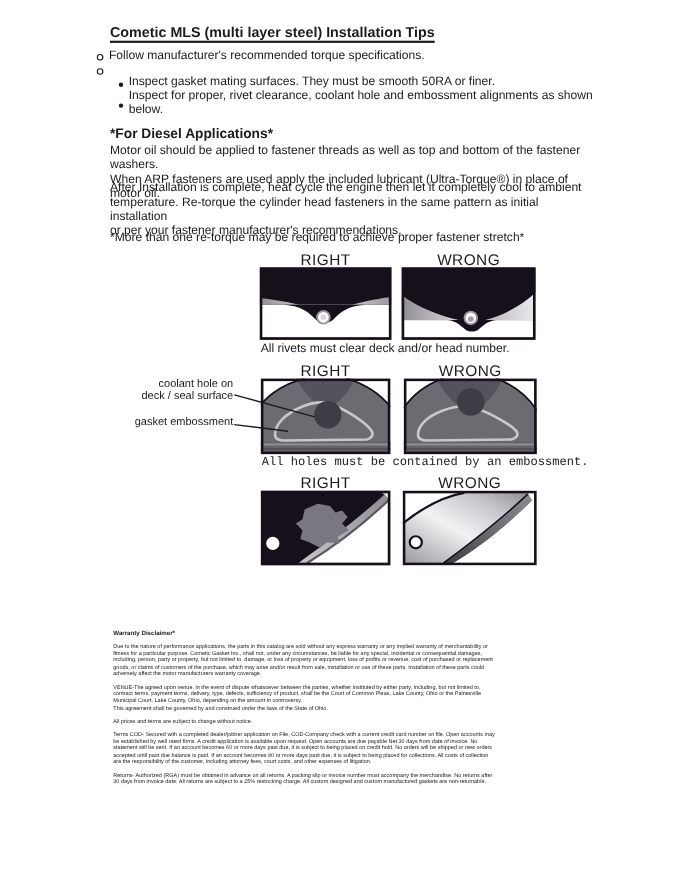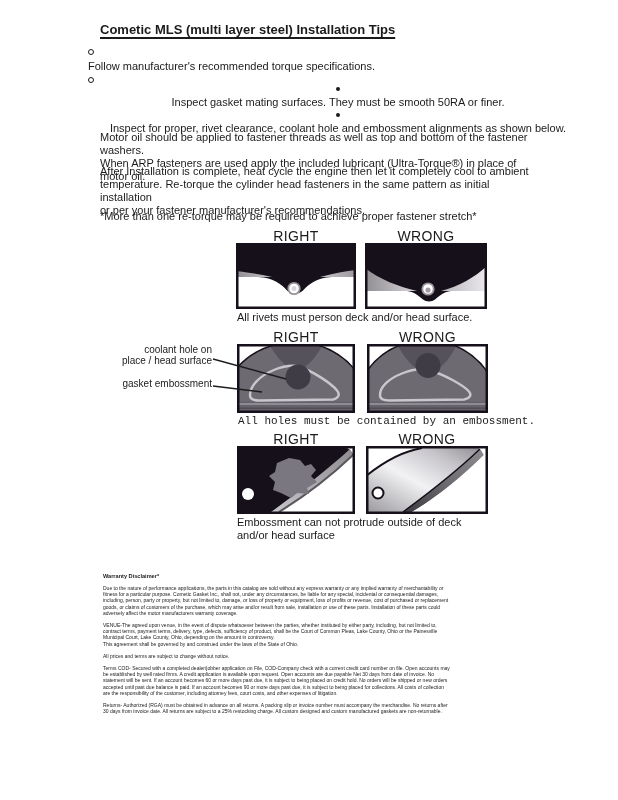--- a/index.html
+++ b/index.html
@@ -3,21 +3,21 @@
 <meta charset="utf-8">
 <style>
   html,body{margin:0;padding:0;}
   body{width:618px;height:800px;background:#ffffff;font-family:"Liberation Sans",sans-serif;color:#1b1b1b;}
   .page{position:relative;width:618px;height:720px;background:#fff;overflow:hidden;}
 
   .title{position:absolute;left:100px;top:22px;font-size:13px;font-weight:bold;
          text-decoration:underline;text-decoration-thickness:1.5px;text-underline-offset:3px;margin:0;}
 
   .tips{position:absolute;left:88px;top:45px;width:480px;}
-  .tip-row{display:flex;gap:5px;font-size:11px;line-height:13px;flex-direction:column;}
+  .tip-row{display:flex;gap:5px;font-size:11px;line-height:13px;}
   .tip-row.sub{margin-left:20px;align-items:center;}
   .b-open{flex:none;width:4px;height:4px;border:1px solid #1b1b1b;border-radius:50%;margin-top:4px;}
   .b-fill{flex:none;width:4px;height:4px;background:#1b1b1b;border-radius:50%;margin-top:4px;}
 
   .diesel-heading{position:absolute;left:100px;top:114px;font-size:12.5px;font-weight:bold;margin:0;}
   .body-para{position:absolute;left:100px;width:440px;font-size:11px;line-height:13px;white-space:pre-line;margin:0;}
   .p1{top:131px;}
   .p2{top:165px;}
   .note{top:210px;}
 
@@ -55,20 +55,21 @@
     <div class="tip-row sub">
       <span class="b-fill"></span>
       <span>Inspect gasket mating surfaces.  They must be smooth 50RA or finer.</span>
     </div>
     <div class="tip-row sub">
       <span class="b-fill"></span>
       <span>Inspect for proper, rivet clearance, coolant hole and embossment alignments as shown below.</span>
     </div>
   </div>
 
+  <h2 class="diesel-heading">*For Diesel Applications*</h2>
   <p class="body-para p1">Motor oil should be applied to fastener threads as well as top and bottom of the fastener washers.
 When ARP fasteners are used apply the included lubricant (Ultra-Torque®) in place of motor oil.</p>
   <p class="body-para p2">After Installation is complete, heat cycle the engine then let it completely cool to ambient
 temperature. Re-torque the cylinder head fasteners in the same pattern as initial installation
 or per your fastener manufacturer's recommendations.</p>
   <p class="body-para note">*More than one re-torque may be required to achieve proper fastener stretch*</p>
 
   <div class="rw-label" style="left:236px;top:228px;width:120px;">RIGHT</div>
   <div class="rw-label" style="left:365px;top:228px;width:122px;">WRONG</div>
 
@@ -117,27 +118,27 @@
       <path d="M42,48 C50,49 54,53.5 58,56.5 C61,59 67,59 70,56.5 C74,53.5 78,49 86,48 Z" fill="#16101a"></path>
       <g>
         <circle cx="63" cy="46" r="6.6" fill="#98949b"></circle>
         <circle cx="63" cy="46" r="4.8" fill="#ffffff"></circle>
         <circle cx="63" cy="47" r="2.6" fill="#a19da6"></circle>
       </g>
       <rect x="1.25" y="1.25" width="119.5" height="63.5" fill="none" stroke="#16101a" stroke-width="2.5"></rect>
     </svg>
   </div>
 
-  <div class="diag-caption" style="left:237px;top:311px;">All rivets must person deck and/or head surface.</div>
+  <div class="diag-caption" style="left:237px;top:311px;">All rivets must clear deck and/or head number.</div>
 
   <div class="rw-label" style="left:237px;top:329px;width:118px;">RIGHT</div>
   <div class="rw-label" style="left:367px;top:329px;width:121px;">WRONG</div>
 
   <div class="ann ann-coolant">coolant hole on
-place / head surface</div>
+deck / seal surface</div>
   <div class="ann ann-gasket">gasket embossment</div>
 
   <div class="diag-box" style="left:237px;top:344px;">
     <svg width="118" height="69" viewBox="0 0 118 69">
       <rect x="0" y="0" width="118" height="69" fill="#6e6a72"></rect>
       <path d="M32,0 L86,0 C78,16 68,25 59,27 C50,25 40,14 32,0 Z" fill="#56525b"></path>
       <rect x="0" y="57.5" width="118" height="11.5" fill="#666269"></rect>
       <rect x="0" y="59" width="118" height="2" fill="#8f8b94"></rect>
       <rect x="0" y="63.5" width="118" height="1.4" fill="#504c55"></rect>
       <path d="M0,0 L40,0 Q14,7 0,24 Z" fill="#ffffff"></path>
@@ -216,22 +217,20 @@
       <path d="M0,30 C20,14 38,5 56,2" fill="none" stroke="#16101a" stroke-width="2"></path>
       <path d="M37,66 C64,46 92,24 114,3 L118,9 C97,30 70,52 46,66 Z" fill="url(#g4s)"></path>
       <path d="M37,66 C64,46 92,24 114,3" fill="none" stroke="#16101a" stroke-width="1.5"></path>
       <path d="M46,66 C70,52 97,30 118,9 L118,66 Z" fill="#ffffff"></path>
       <path d="M113,2 L118,2 L118,9 L116,5 Z" fill="#ffffff"></path>
       <circle cx="12" cy="47" r="5.5" fill="#ffffff" stroke="#16101a" stroke-width="2"></circle>
       <rect x="1.25" y="1.25" width="119.5" height="65.5" fill="none" stroke="#16101a" stroke-width="2.5"></rect>
     </svg>
   </div>
 
-  <div class="diag-caption" style="left:237px;top:516px;">Embossment can not protrude outside of deck
-and/or head surface</div>
 
   <div class="legal">
     <p class="legal-heading">Warranty Disclaimer*</p>
     <p class="fine">Due to the nature of performance applications, the parts in this catalog are sold without any express warranty or any implied warranty of merchantability or
 fitness for a particular purpose.  Cometic Gasket Inc., shall not, under any circumstances, be liable for any special, incidental or consequential damages,
 including, person, party or property, but not limited to, damage, or loss of property or equipment, loss of profits or revenue, cost of purchased or replacement
 goods, or claims of customers of the purchase, which may arise and/or result from sale, installation or use of these parts.  Installation of these parts could
 adversely affect the motor manufacturers warranty coverage.</p>
     <p class="fine">VENUE-The agreed upon venue, in the event of dispute whatsoever between the parties, whether instituted by either party, including, but not limited to,
 contract terms, payment terms, delivery, type, defects, sufficiency of product, shall be the Court of Common Pleas, Lake County, Ohio or the Painesville

